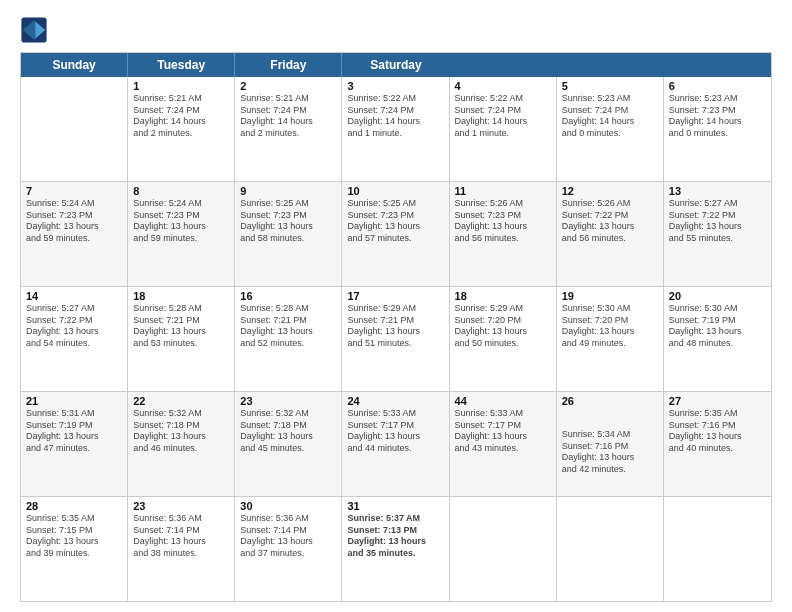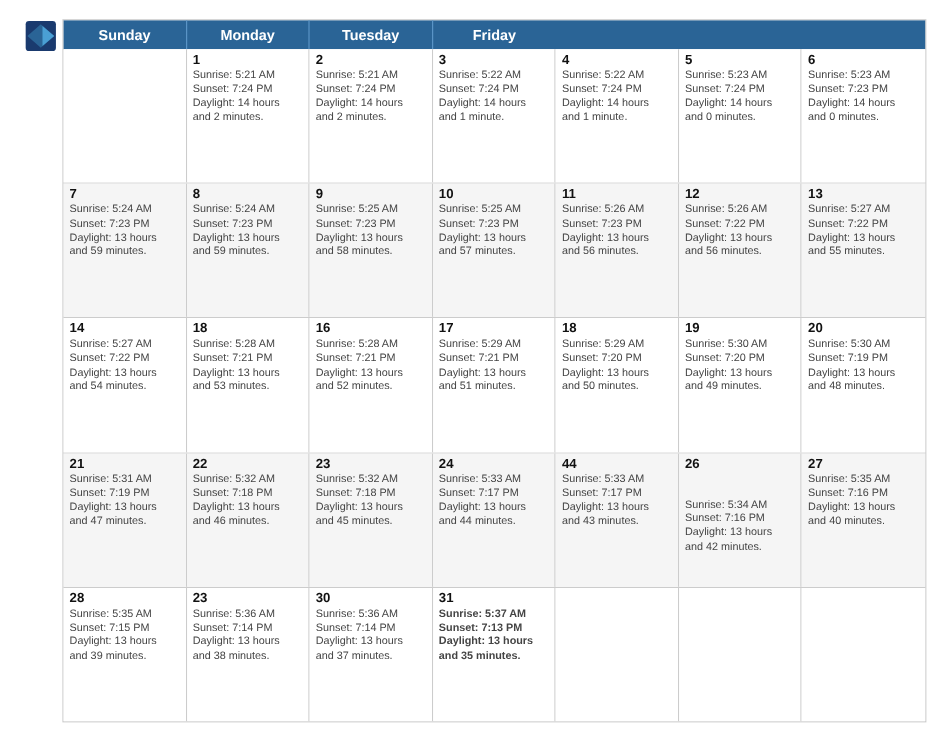--- a/index.html
+++ b/index.html
@@ -8,21 +8,21 @@
       height: 612px;
       font-family: Arial, sans-serif;
       background: #fff;
       overflow: hidden;
     }
     .page {
       width: 792px;
       height: 612px;
       padding: 16px 20px 10px 20px;
       display: flex;
-      flex-direction: row;
+      flex-direction: column;
       justify-content: center;
     }
     .header {
       display: flex;
       justify-content: space-between;
       align-items: flex-start;
       margin-bottom: 8px;
     }
     .logo {
       display: flex;
@@ -128,23 +128,23 @@
     </div>
     <div class="title-block">
       <div class="main-title"></div>
       <div class="subtitle"></div>
     </div>
   </div>
 
   <div class="calendar">
     <div class="cal-header" id="cal-header">
         <div class="cal-header-cell">Sunday</div>
-        <div class="cal-header-cell">Monday</div>
         <div class="cal-header-cell">Tuesday</div>
         <div class="cal-header-cell">Friday</div>
+        <div class="cal-header-cell">Saturday</div>
       </div>
     <div class="cal-body" id="cal-body">
         <div class="cal-row normal-row">
           <div class="cal-cell empty"></div>
           <div class="cal-cell">
             <span class="cell-day">1</span>
             <div class="cell-info" style="white-space: pre-line;">Sunrise: 5:21 AM
 Sunset: 7:24 PM
 Daylight: 14 hours
 and 2 minutes.</div>

